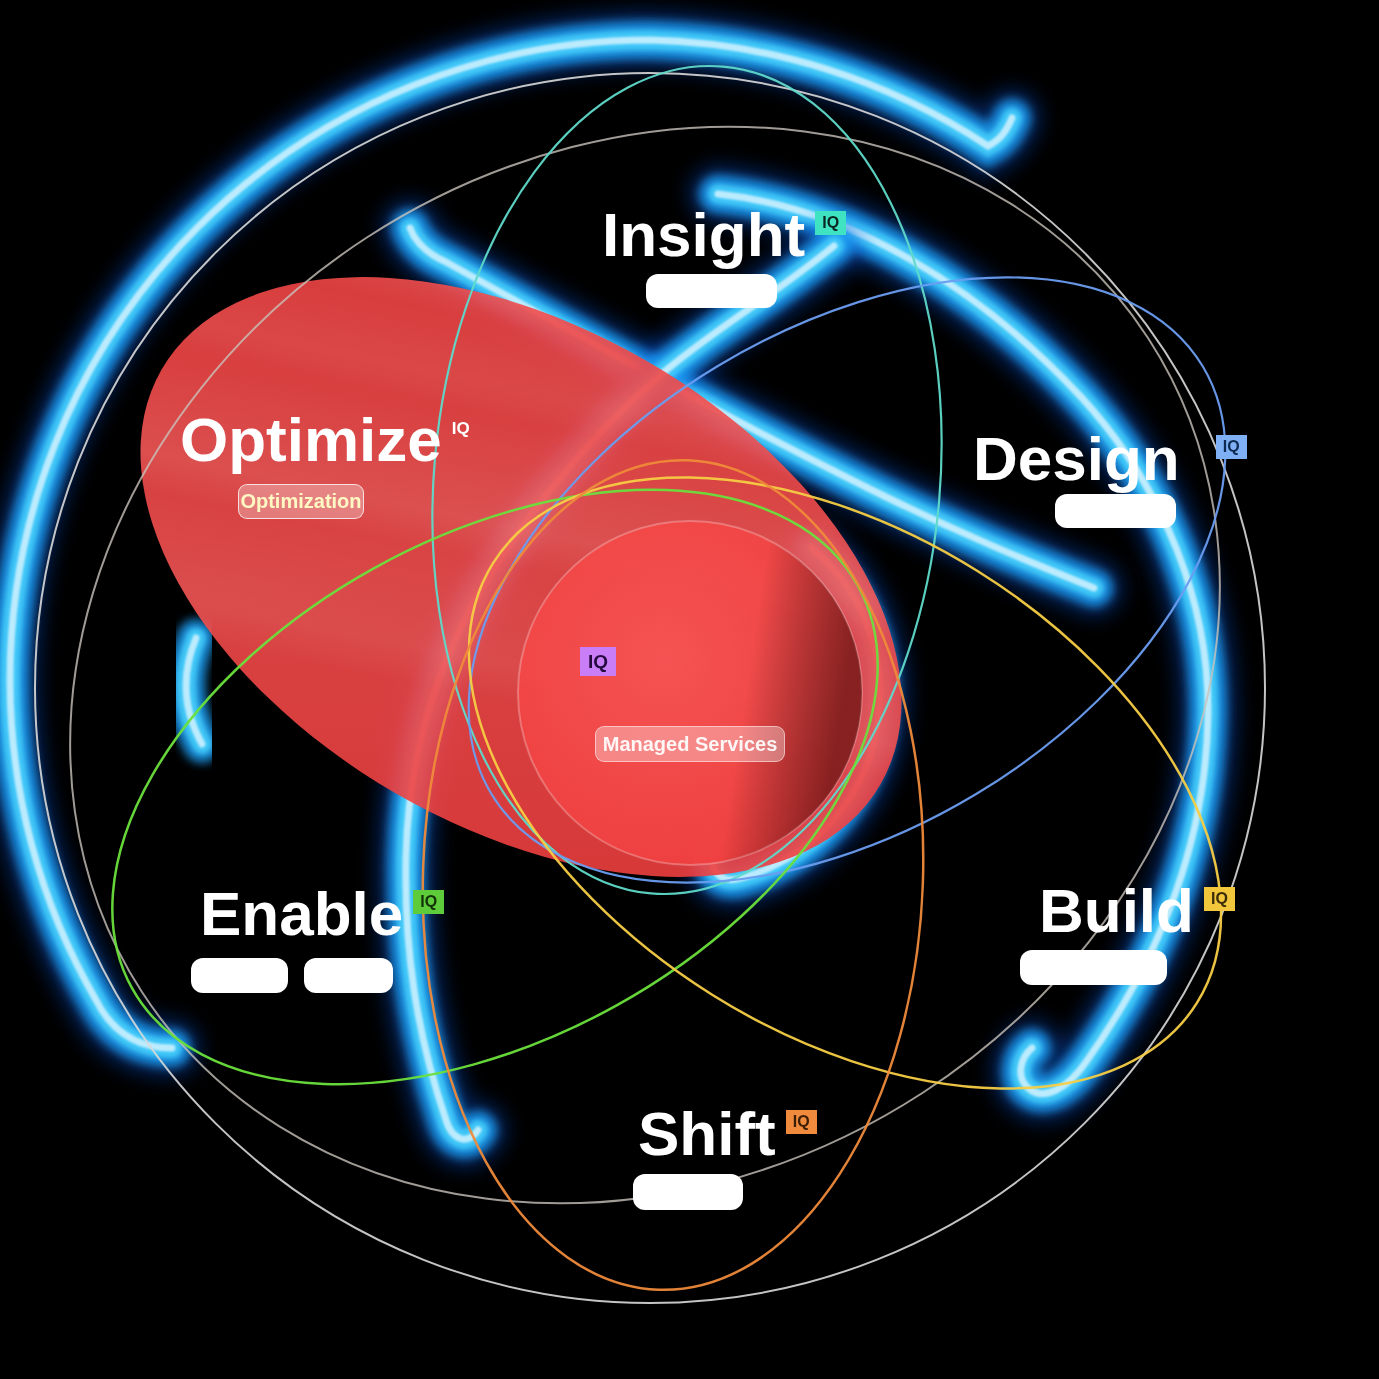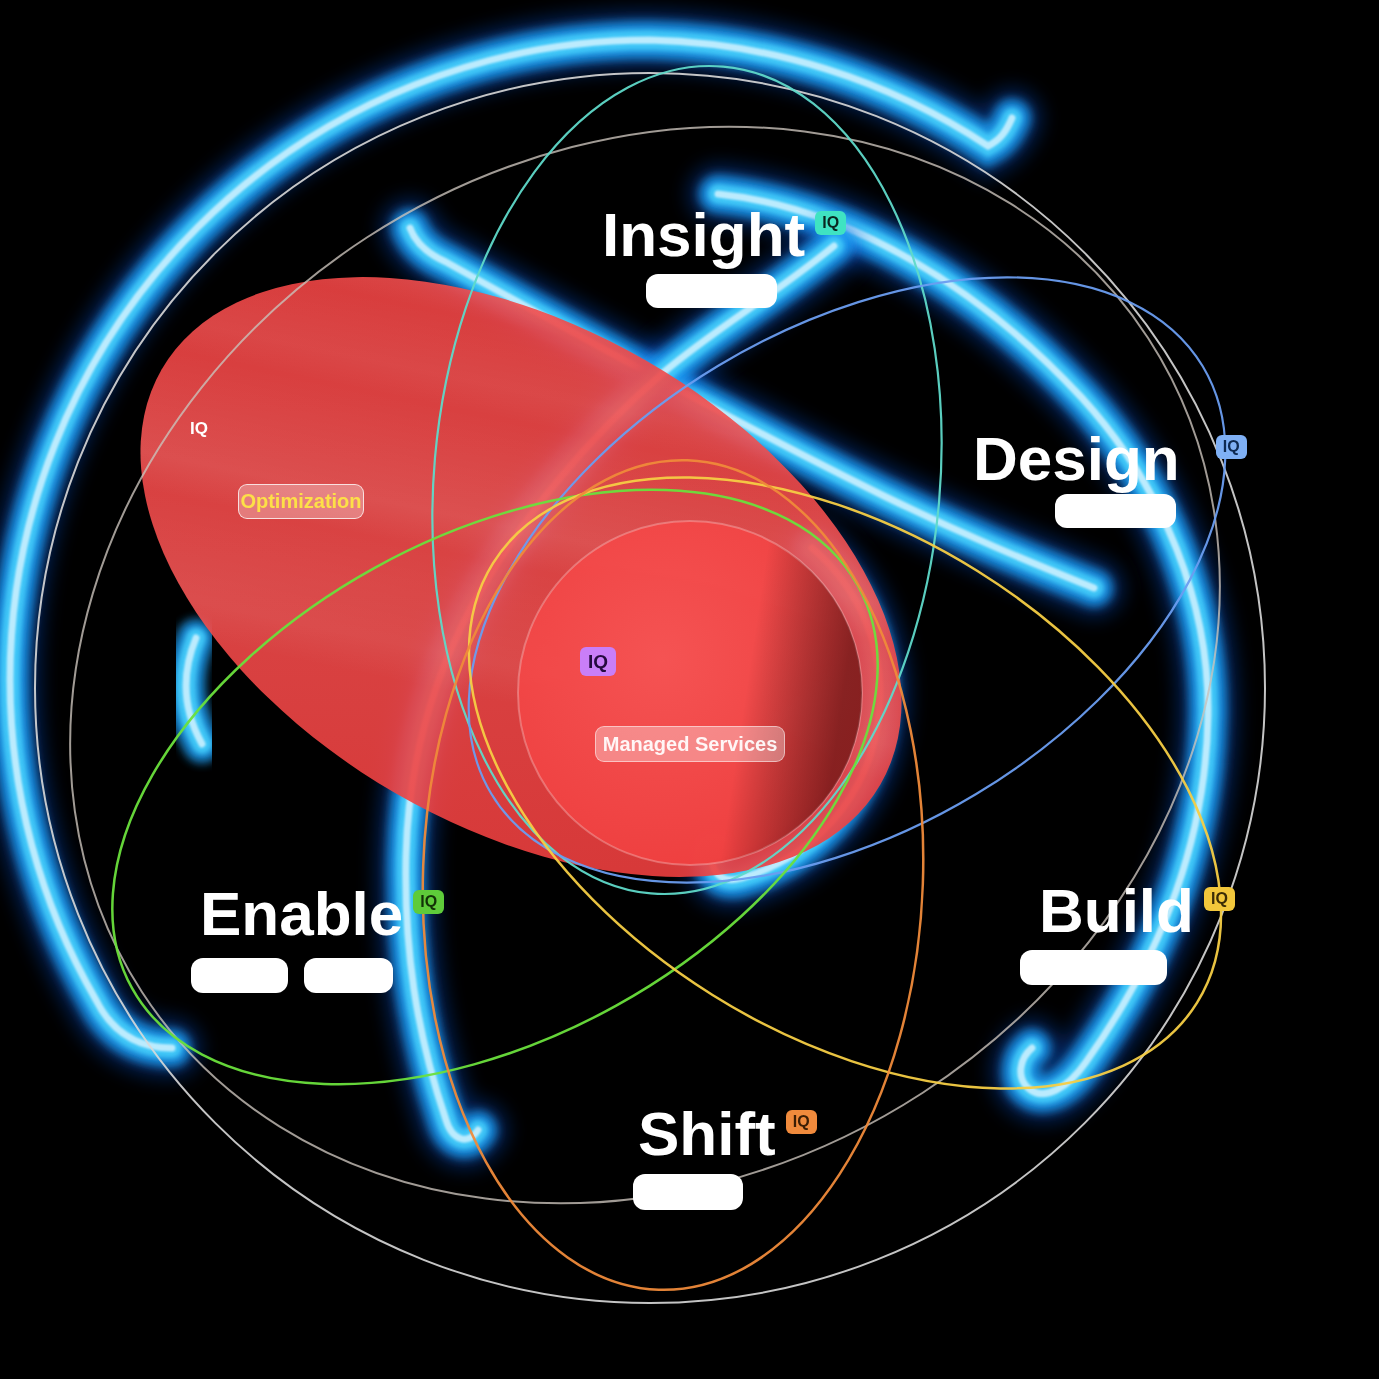--- a/index.html
+++ b/index.html
@@ -15,32 +15,32 @@
   .gC { fill:none; stroke:#45cdfb; stroke-width:20; opacity:.92; stroke-linecap:round; filter:url(#b3); }
   .gD { fill:none; stroke:#dbf5ff; stroke-width:7;  opacity:.8;  stroke-linecap:round; filter:url(#b1); }
 
   .thin { fill:none; }
 
   .label { position:absolute; display:flex; align-items:flex-start; color:#fff; }
   .label .txt { font-weight:700; font-size:62px; line-height:1; letter-spacing:0; white-space:nowrap; }
   .label.managed .txt { font-size:49px; }
   .iq {
     display:inline-block; font-weight:700; font-size:16px; line-height:1;
-    padding:4px 7px; border-radius:6px; margin-left:10px; margin-top:7px;
+    padding:4px 7px; border-radius:0; margin-left:10px; margin-top:7px;
   }
   .label.managed .iq { font-size:19px; padding:5px 8px; margin-top:8px; }
   .iq.plain { background:transparent !important; padding:0; margin-left:10px; margin-top:11px; font-size:17px; }
 
   .pill {
     position:absolute; background:#fff; border-radius:12px;
   }
   .pill.tag {
     background:rgba(255,255,255,.30); border:1.5px solid rgba(255,255,255,.75);
     display:flex; align-items:center; justify-content:center;
-    color:#fde047; font-weight:700; font-size:20px; border-radius:9px;
+    color:#fef9c3; font-weight:700; font-size:20px; border-radius:9px;
   }
   .pill.tag.managed-tag { background:rgba(255,255,255,.34); border:1px solid rgba(255,255,255,.5);
     font-size:20px; color:rgba(255,255,255,.92); }
 </style>
 </head>
 <body>
 
 <div id="stage" style="background-color: rgb(0, 0, 0);">
 
   <svg id="flower-svg" width="1379" height="1379" viewBox="0 0 1379 1379">
@@ -152,20 +152,21 @@
     <span class="txt">Insight</span>
     <span class="iq" style="background-color: rgb(63, 227, 194); color: rgb(10, 38, 32);">IQ</span>
   </div>
 
   <div class="label" style="left:973px; top:428px;gap:26px;">
     <span class="txt">Design</span>
     <span class="iq" style="background-color: rgb(127, 176, 245); color: rgb(14, 42, 82);">IQ</span>
   </div>
 
   <div class="label" style="left:180px; top:409px;">
+    <span class="txt">Optimize</span>
     <span class="iq plain" style="color: rgb(255, 255, 255);">IQ</span>
   </div>
 
   <div class="label managed" style="left:570px; top:639px;">
     <span class="iq" style="background-color: rgb(201, 126, 248); color: rgb(37, 10, 63);">IQ</span>
   </div>
 
   <div class="label" style="left:200px; top:883px;">
     <span class="txt">Enable</span>
     <span class="iq" style="background-color: rgb(94, 203, 58); color: rgb(18, 49, 7);">IQ</span>

